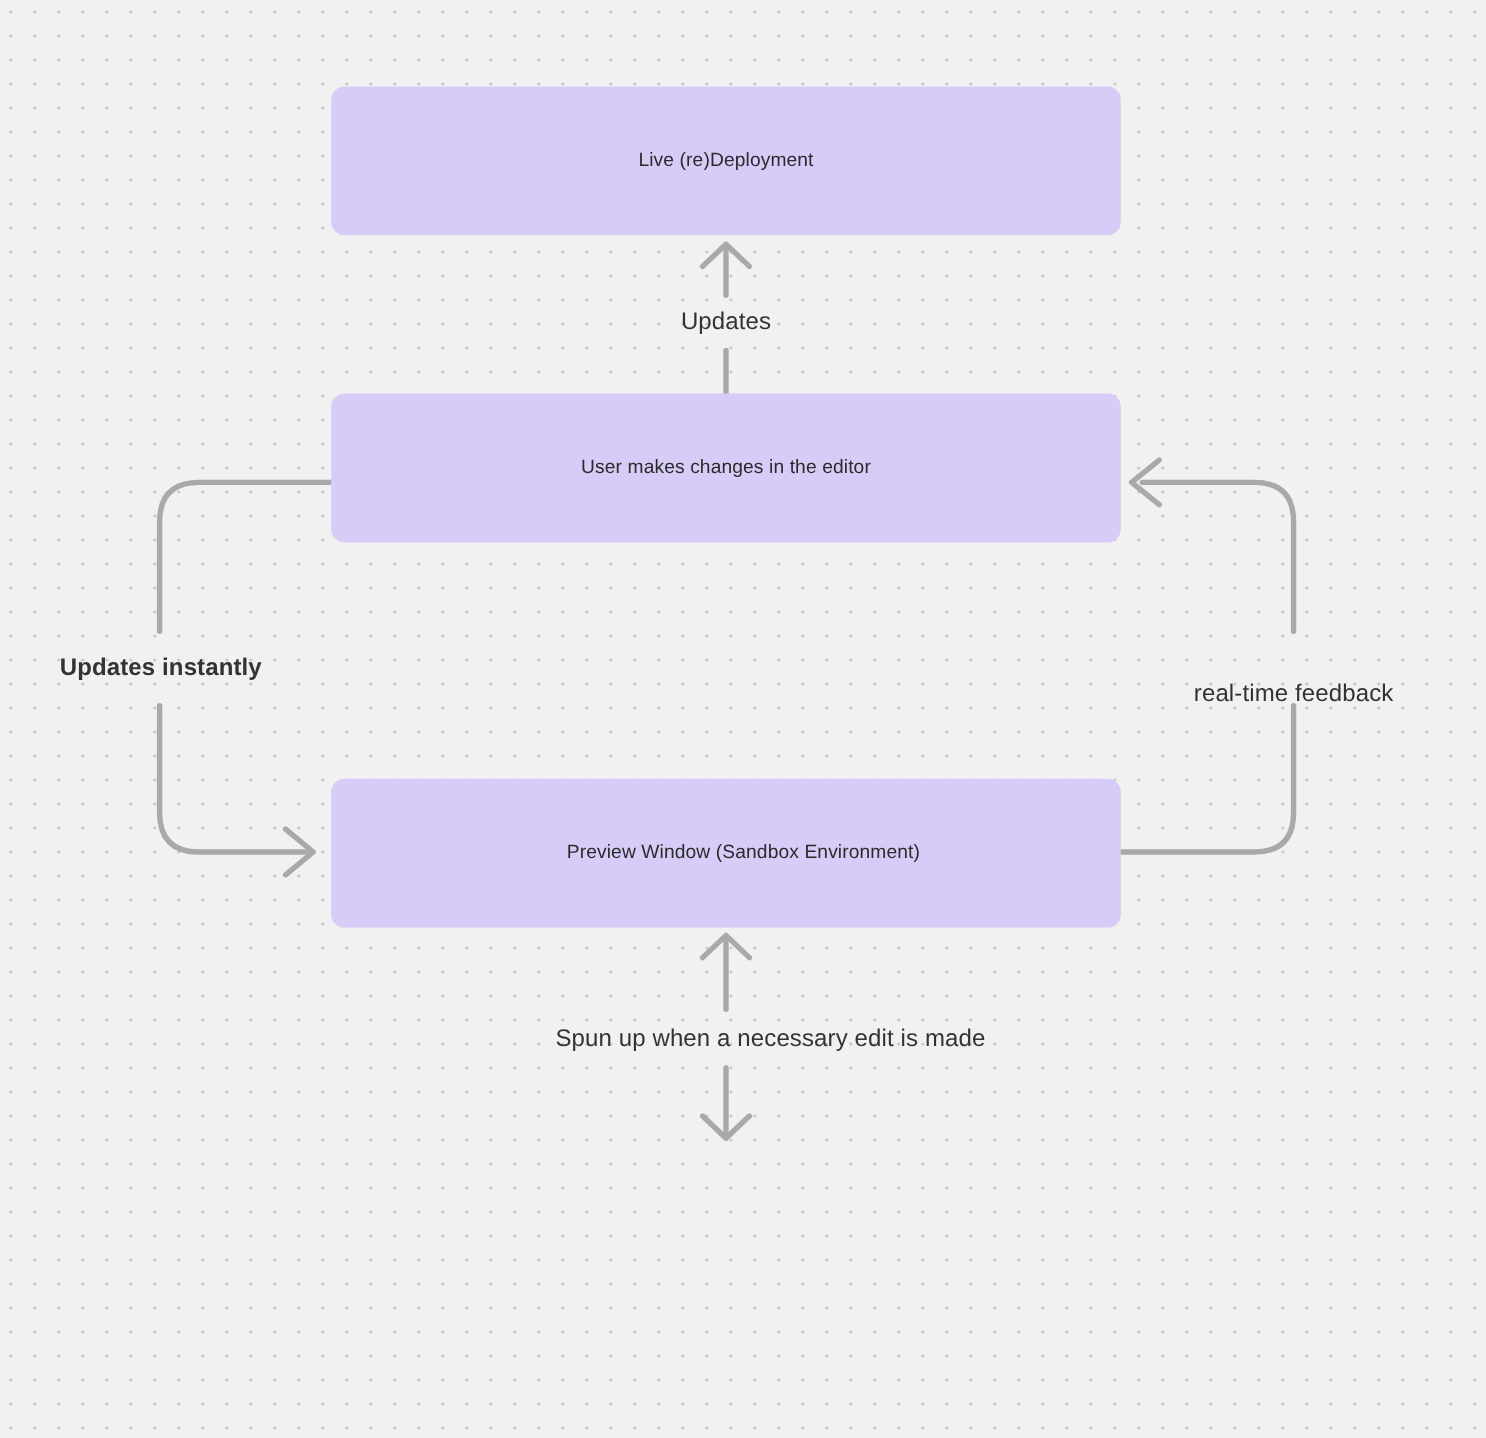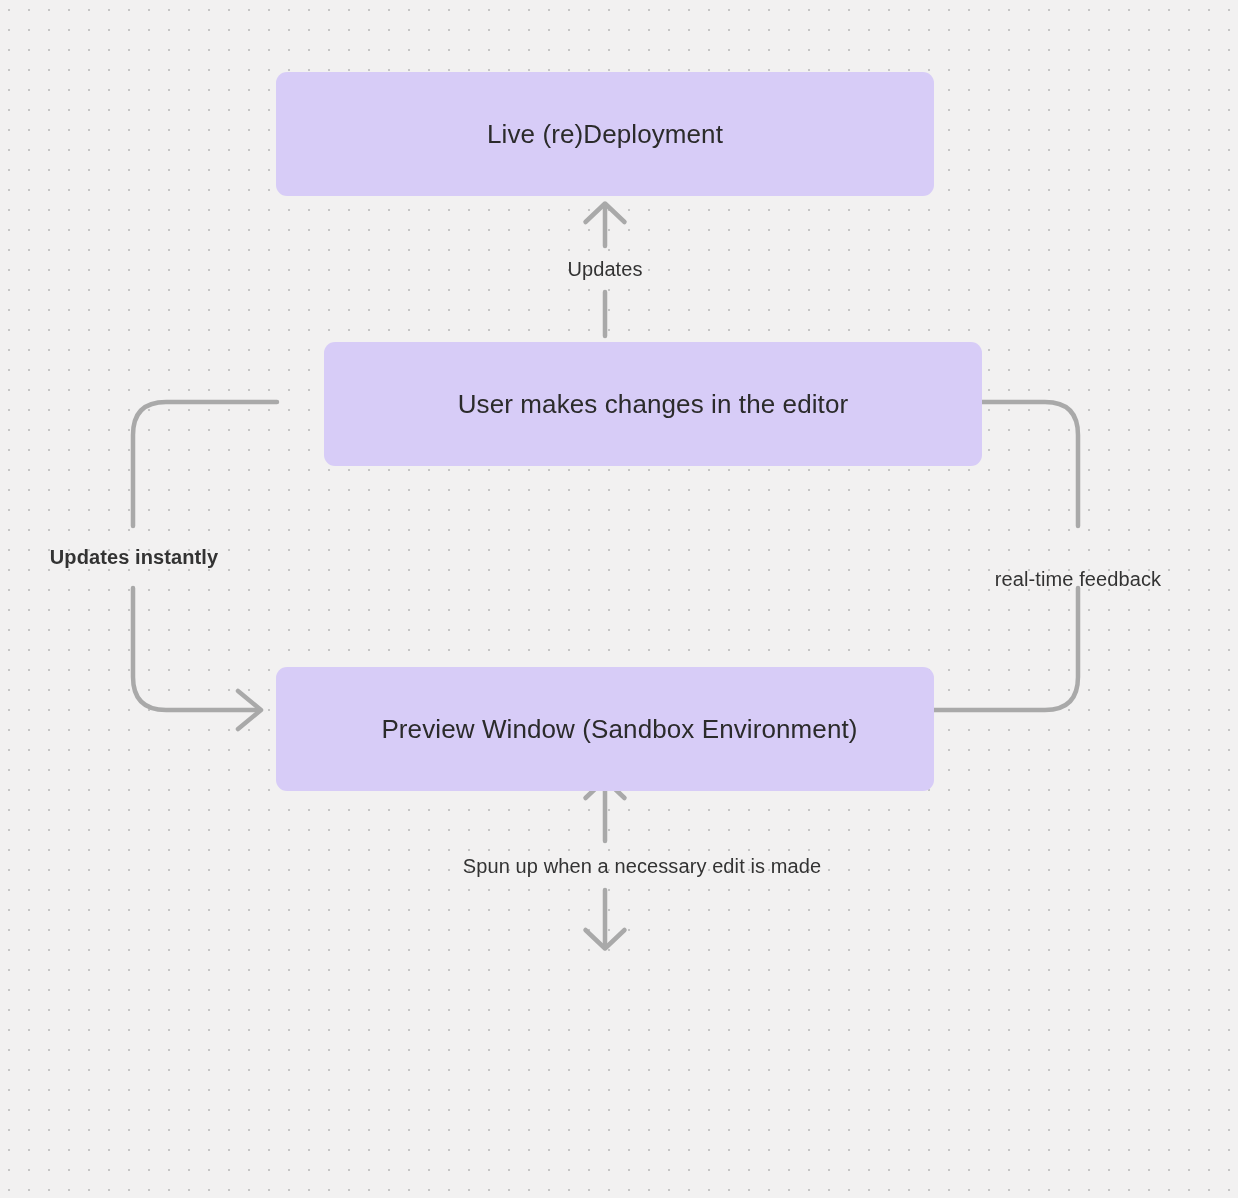--- a/index.html
+++ b/index.html
@@ -50,29 +50,29 @@
     width: 658px;
     height: 124px;
     background: var(--node-fill);
     border-radius: 11px;
     display: flex;
     align-items: center;
     justify-content: center;
     text-align: center;
   }
   .node-label {
-    font-size: 26px;
+    font-size: 16px;
     font-weight: 400;
     color: var(--node-text);
     letter-spacing: 0.1px;
     white-space: nowrap;
   }
   .node-live   { top: 72px; }
-  .node-editor { top: 342px; margin-left: 48px; }
-  .node-preview{ top: 667px; padding-left: 29px; }
+  .node-editor { top: 328px; }
+  .node-preview{ top: 649px; padding-left: 29px; }
   .node-dev    { top: 958px; }
   .edge-label {
     position: absolute;
     transform: translate(-50%, -50%);
     font-size: 20px;
     font-weight: 400;
     color: var(--edge-label-text);
     white-space: nowrap;
     letter-spacing: 0.1px;
   }

